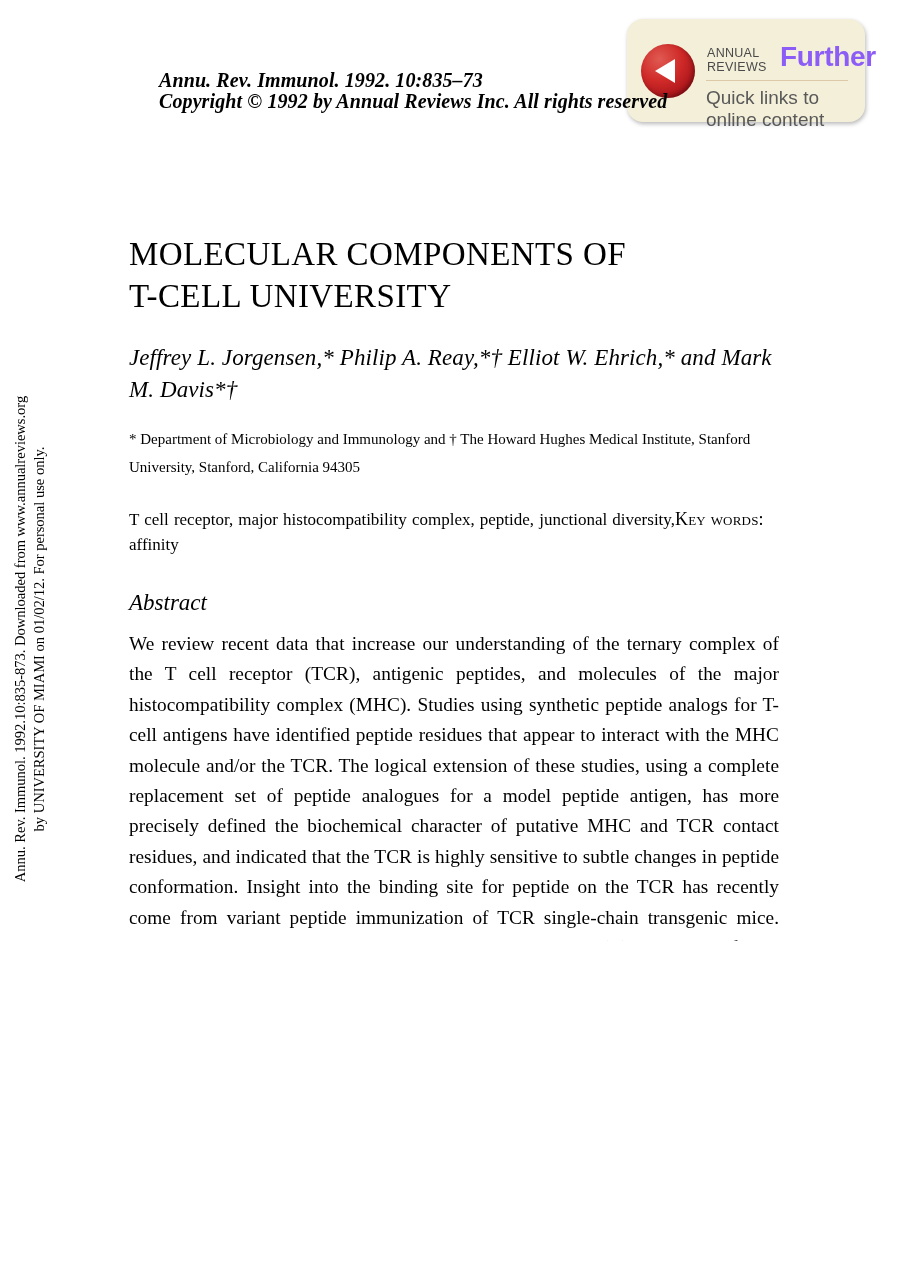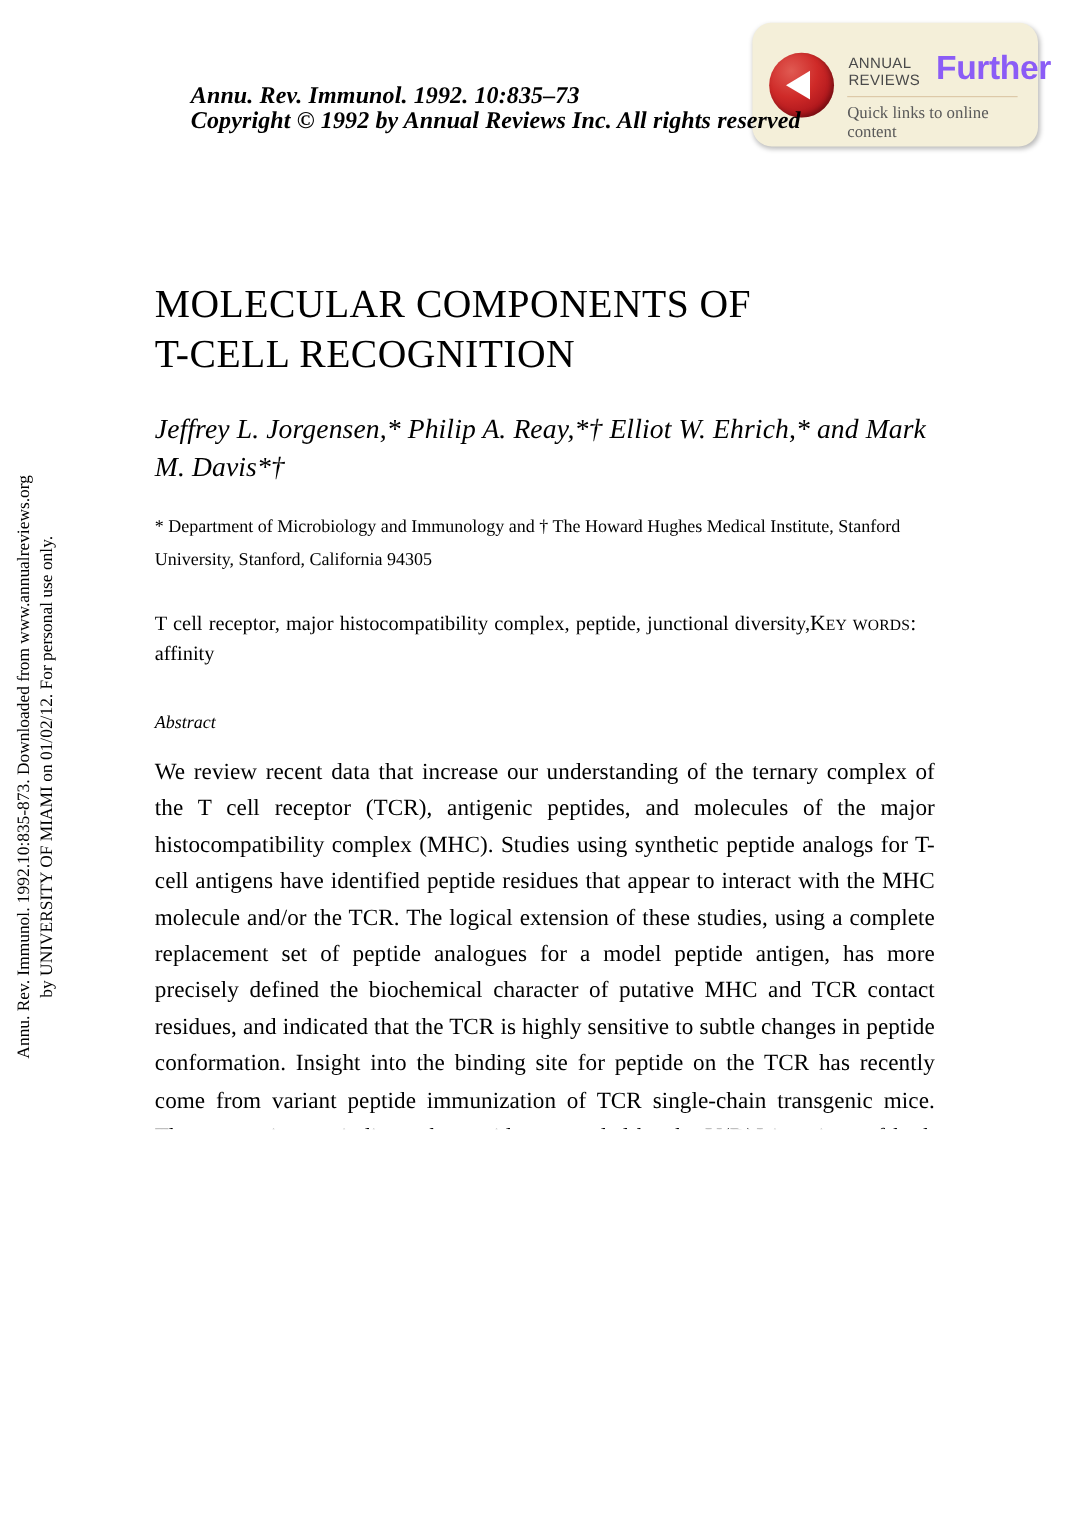--- a/index.html
+++ b/index.html
@@ -76,22 +76,22 @@
     left: 79px;
     top: 61px;
     width: 142px;
     height: 1px;
     background: #ddc9a8;
   }
   #badge-sub {
     position: absolute;
     left: 79px;
     top: 68px;
-    font-family: Liberation Serif, serif;
-    font-size: 14px;
+    font-family: Liberation Sans, sans-serif;
+    font-size: 19px;
     color: #595959;
   }
 
   
   #journal-ref {
     position: absolute;
     left: 128px;
     top: 70px;
     font-style: italic;
     font-weight: bold;
@@ -157,21 +157,21 @@
     font-size: 18px;
     letter-spacing: 0.2px;
   }
   #kw-values {
     flex: 1 1 auto;
     text-align: justify;
   }
   #abstract-heading {
     margin-top: 33px;
     font-style: italic;
-    font-size: 15px;
+    font-size: 23px;
     line-height: 26px;
   }
   #abstract-body {
     margin-top: 13px;
     font-size: 19.3px;
     line-height: 30.4px;
     text-align: justify;
     text-justify: inter-word;
     letter-spacing: 0.05px;
   }
@@ -230,21 +230,21 @@
 
   <div id="watermark">
     <div>Annu. Rev. Immunol. 1992.10:835-873. Downloaded from www.annualreviews.org</div>
     <div>by UNIVERSITY OF MIAMI on 01/02/12. For personal use only.</div>
   </div>
 
   <div id="content">
 
     <h1 id="article-title">
       <span>MOLECULAR COMPONENTS OF</span><br>
-      <span>T-CELL RECOGNITION</span>
+      <span>T-CELL UNIVERSITY</span>
     </h1>
 
     <div id="authors">Jeffrey L. Jorgensen,* Philip A. Reay,*† Elliot W. Ehrich,* and Mark M. Davis*†</div>
 
     <div id="affiliation">* Department of Microbiology and Immunology and † The Howard Hughes Medical Institute, Stanford University, Stanford, California 94305</div>
 
     <div id="keywords">
       <div id="kw-values">T cell receptor, major histocompatibility complex, peptide, junctional diversity, affinity</div>
       <div id="kw-label">Key words:</div>
     </div>

